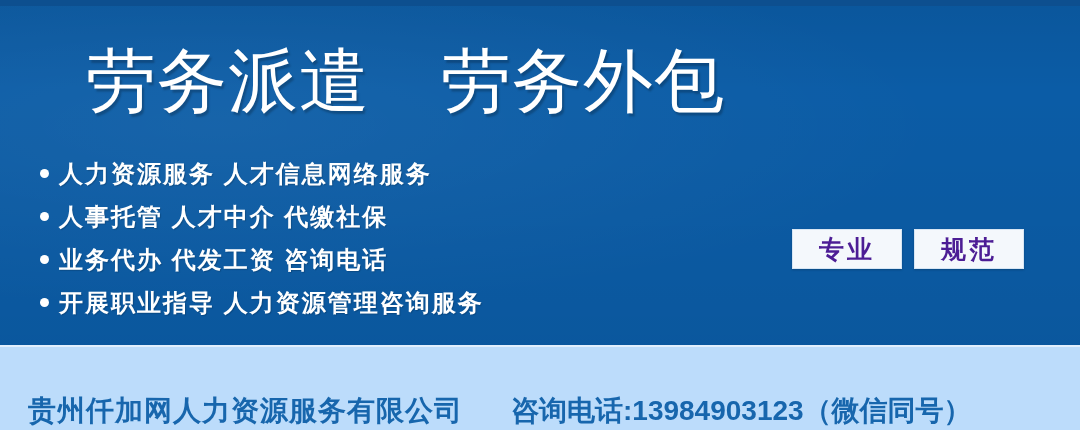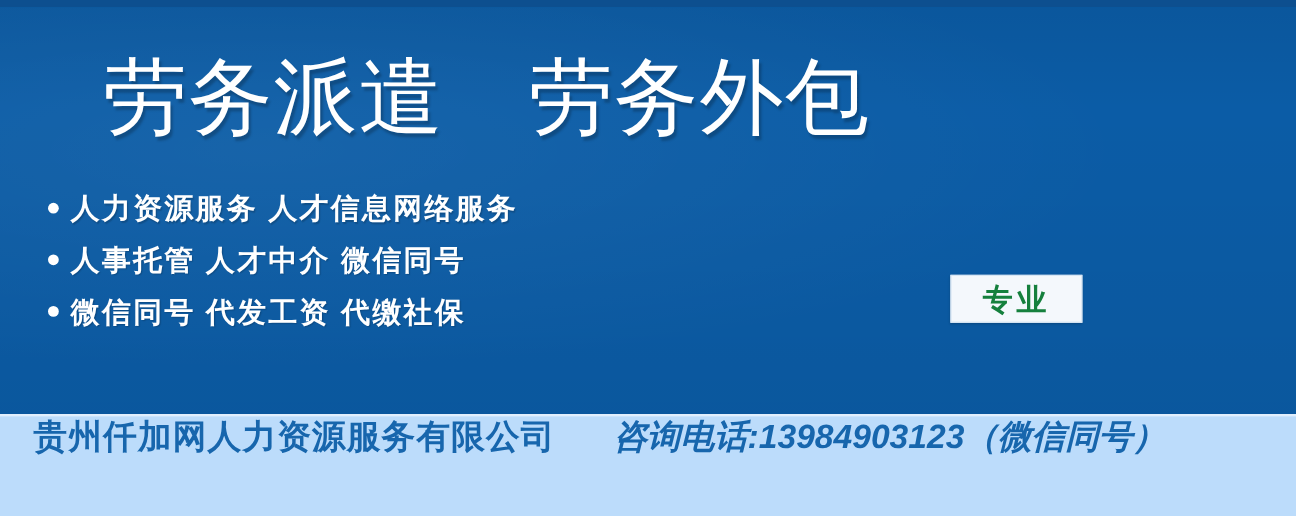--- a/index.html
+++ b/index.html
@@ -97,39 +97,39 @@
     left:792px;
     top:229px;
     display:grid;
     grid-template-columns:110px 110px;
     grid-gap:8px 12px;
   }
   .badge {
     height:40px;
     background:#f4f8fc;
     border:1px solid #d7e6f4;
-    color:#15803d;
+    color:#4c1d95;
     font-size:25px;
     font-weight:700;
     letter-spacing:3px;
     display:flex;
     align-items:center;
     justify-content:center;
     box-shadow:0 1px 2px rgba(0,0,0,0.2);
   }
   .badge.tight { letter-spacing:0px; font-size:24px; }
 
   
   .bottom-bar {
     position:absolute;
     left:0; right:0; bottom:0;
     height:85px;
     background:#bcdcfb;
     display:flex;
-    align-items:flex-start;
+    align-items:flex-end;
   }
   .bottom-bar::before {
     content:"";
     position:absolute;
     top:0; left:0; right:0;
     height:2px;
     background:rgba(255,255,255,0.55);
   }
   .company {
     margin-left:28px;
@@ -139,21 +139,20 @@
     letter-spacing:1px;
     white-space:nowrap;
   }
   .phone {
     margin-left:48px;
     color:#1766ad;
     font-size:28px;
     font-weight:700;
     letter-spacing:0px;
     white-space:nowrap;
-    font-style:italic;
   }
 </style>
 </head>
 <body>
 
 <div class="banner">
 
   <div class="top-strip"></div>
   <div class="blue-field"></div>
 
@@ -168,30 +167,35 @@
     <span>劳务外包</span>
   </div>
 
   <div class="bullets">
     <div class="bullet-row">
       <span class="dot"></span>
       <span>人力资源服务 人才信息网络服务</span>
     </div>
     <div class="bullet-row">
       <span class="dot"></span>
-      <span>人事托管 人才中介 微信同号</span>
-    </div>
-    <div class="bullet-row">
-      <span class="dot"></span>
-      <span>微信同号 代发工资 代缴社保</span>
+      <span>人事托管 人才中介 代缴社保</span>
+    </div>
+    <div class="bullet-row">
+      <span class="dot"></span>
+      <span>业务代办 代发工资 咨询电话</span>
+    </div>
+    <div class="bullet-row">
+      <span class="dot"></span>
+      <span>开展职业指导 人力资源管理咨询服务</span>
     </div>
   </div>
 
   <div class="badges">
     <div class="badge">专业</div>
+    <div class="badge">规范</div>
   </div>
 
   <div class="bottom-bar">
     <div class="company">贵州仟加网人力资源服务有限公司</div>
     <div class="phone">咨询电话:13984903123（微信同号）</div>
   </div>
 
 </div>
 
 </body></html>

